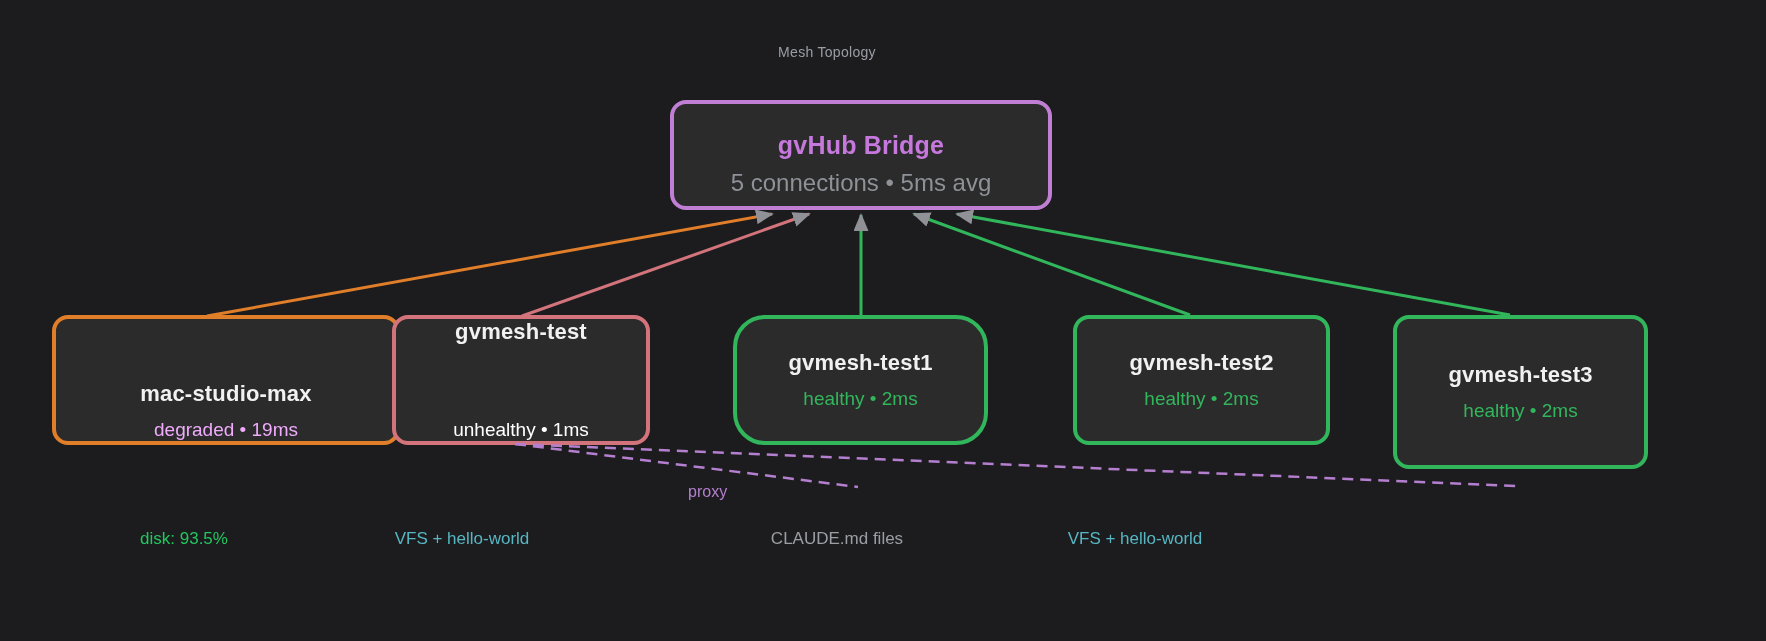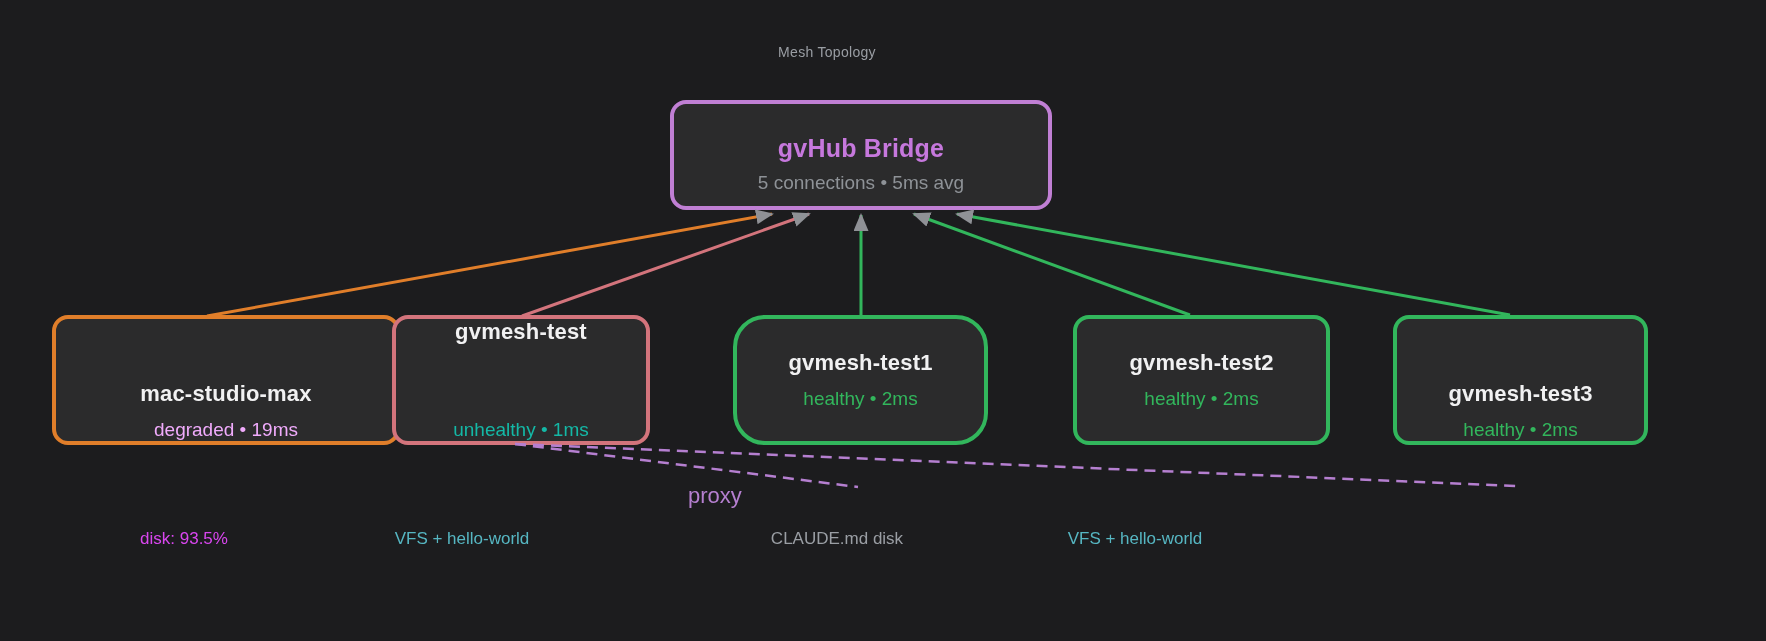--- a/index.html
+++ b/index.html
@@ -47,41 +47,41 @@
     letter-spacing: 0.2px;
   }
   .node .node-status {
     font-size: 19px;
   }
   .node-hub {
     left: 670px; top: 100px; width: 382px; height: 110px;
     gap: 9px;
   }
   .node-hub .node-title { font-size: 25px; }
-  .node-hub .node-status { font-size: 19px; color: #8e9297; }
+  .node-hub .node-status { font-size: 24px; color: #8e9297; }
   .node-1 { left: 52px;   top: 315px; width: 348px; height: 130px; justify-content: flex-end; }
   .node-2 { left: 392px;  top: 315px; width: 258px; height: 130px; justify-content: space-between; }
   .node-3 { left: 733px;  top: 315px; width: 255px; height: 130px; }
   .node-4 { left: 1073px; top: 315px; width: 257px; height: 130px; }
-  .node-5 { left: 1393px; top: 315px; width: 255px; height: 130px; justify-content: flex-end; }
+  .node-5 { left: 1393px; top: 315px; width: 255px; height: 154px; }
   .edges-layer {
     position: absolute;
     left: 0; top: 0;
     width: 1766px;
     height: 641px;
     z-index: 3;
     pointer-events: none;
   }
   .edge-solid { stroke-width: 3; fill: none; }
   .edge-dashed { stroke-width: 2.5; fill: none; stroke-dasharray: 11 7; }
   .proxy-label {
     position: absolute;
     left: 688px;
     top: 483px;
-    font-size: 22px;
+    font-size: 16px;
     color: #b57fd0;
     z-index: 4;
   }
   .footnote {
     position: absolute;
     top: 529px;
     width: 300px;
     text-align: center;
     font-size: 17px;
     z-index: 2;
@@ -104,21 +104,21 @@
     <div class="node-status">5 connections • 5ms avg</div>
   </div>
 
   <div class="node node-1" style="border-color: rgb(224, 126, 42);">
     <div class="node-title">mac-studio-max</div>
     <div class="node-status" style="color: #f0abfc;">degraded • 19ms</div>
   </div>
 
   <div class="node node-2" style="border-color: rgb(211, 116, 124);">
     <div class="node-title">gvmesh-test</div>
-    <div class="node-status" style="color: #14b8a6;">unhealthy • 1ms</div>
+    <div class="node-status" style="color: #ffffff;">unhealthy • 1ms</div>
   </div>
 
   <div class="node node-3" style="border-color: rgb(50, 182, 92); border-radius: 32px;">
     <div class="node-title">gvmesh-test1</div>
     <div class="node-status" style="color: rgb(50, 182, 92);">healthy • 2ms</div>
   </div>
 
   <div class="node node-4" style="border-color: rgb(50, 182, 92);">
     <div class="node-title">gvmesh-test2</div>
     <div class="node-status" style="color: rgb(50, 182, 92);">healthy • 2ms</div>
@@ -139,18 +139,18 @@
     <line class="edge-solid" x1="522" y1="316" x2="809" y2="214" marker-end="url(#arrow)" stroke="#d3747c"></line>
     <line class="edge-solid" x1="861" y1="315" x2="861" y2="215" marker-end="url(#arrow)" stroke="#32b65c"></line>
     <line class="edge-solid" x1="1190" y1="315" x2="914" y2="214" marker-end="url(#arrow)" stroke="#32b65c"></line>
     <line class="edge-solid" x1="1510" y1="315" x2="957" y2="214" marker-end="url(#arrow)" stroke="#32b65c"></line>
     <line class="edge-dashed" x1="515" y1="444" x2="858" y2="487" stroke="#b57fd0"></line>
     <line class="edge-dashed" x1="515" y1="444" x2="1517" y2="486" stroke="#b57fd0"></line>
   </svg>
 
   <div class="proxy-label">proxy</div>
 
-  <div class="footnote fn-1" style="color: #d946ef;">disk: 93.5%</div>
+  <div class="footnote fn-1" style="color: #22c55e;">disk: 93.5%</div>
   <div class="footnote fn-2" style="color: rgb(86, 182, 194);">VFS + hello-world</div>
-  <div class="footnote fn-3" style="color: rgb(154, 158, 164);">CLAUDE.md disk</div>
+  <div class="footnote fn-3" style="color: rgb(154, 158, 164);">CLAUDE.md files</div>
   <div class="footnote fn-4" style="color: rgb(86, 182, 194);">VFS + hello-world</div>
 
 </div>
 
 </body></html>

